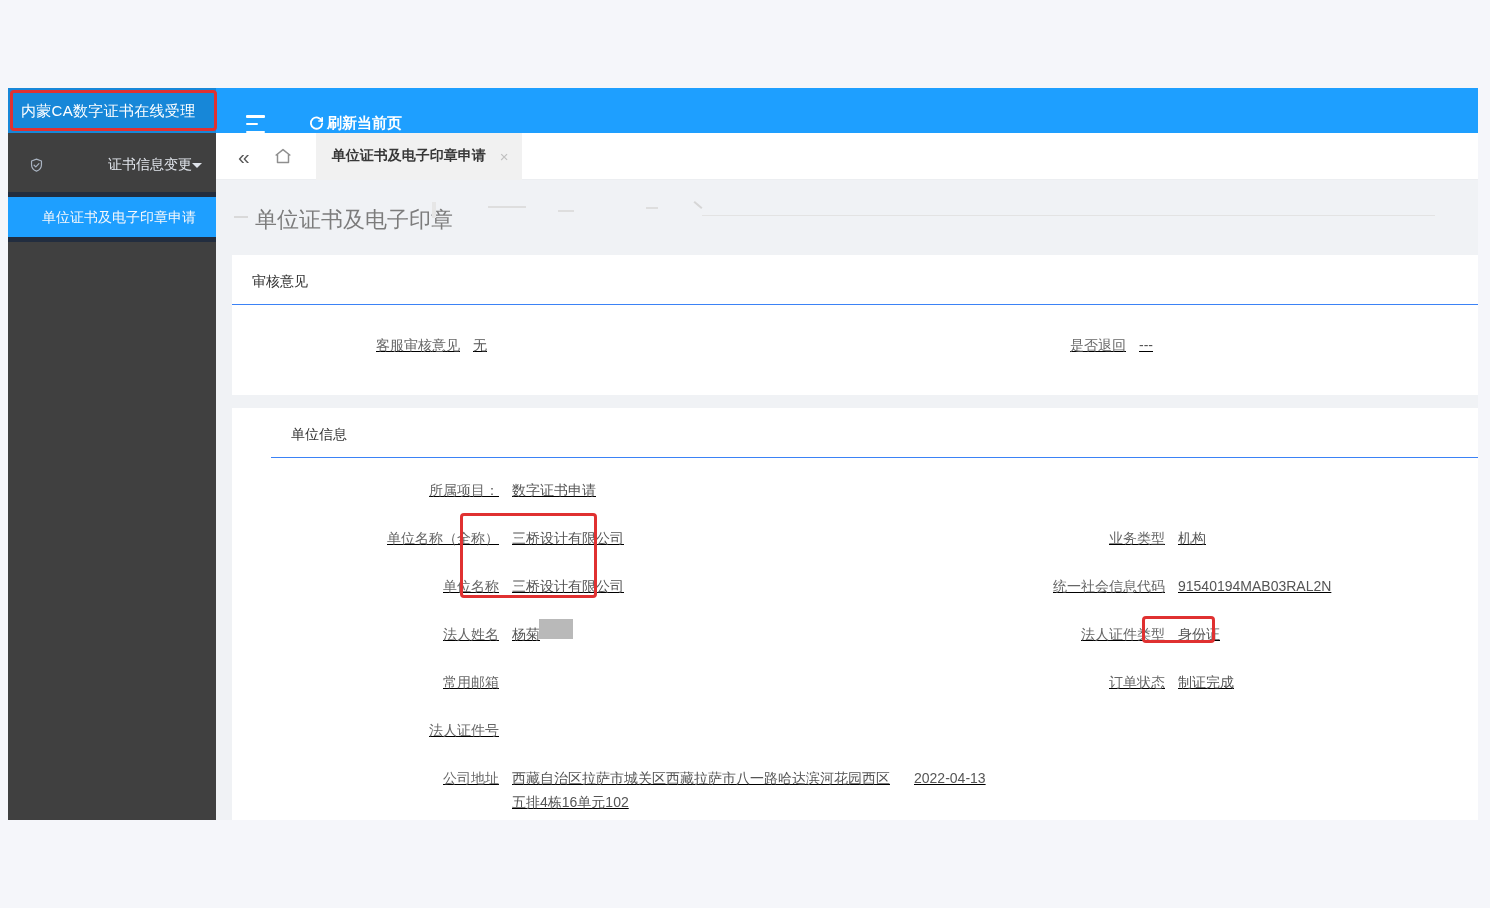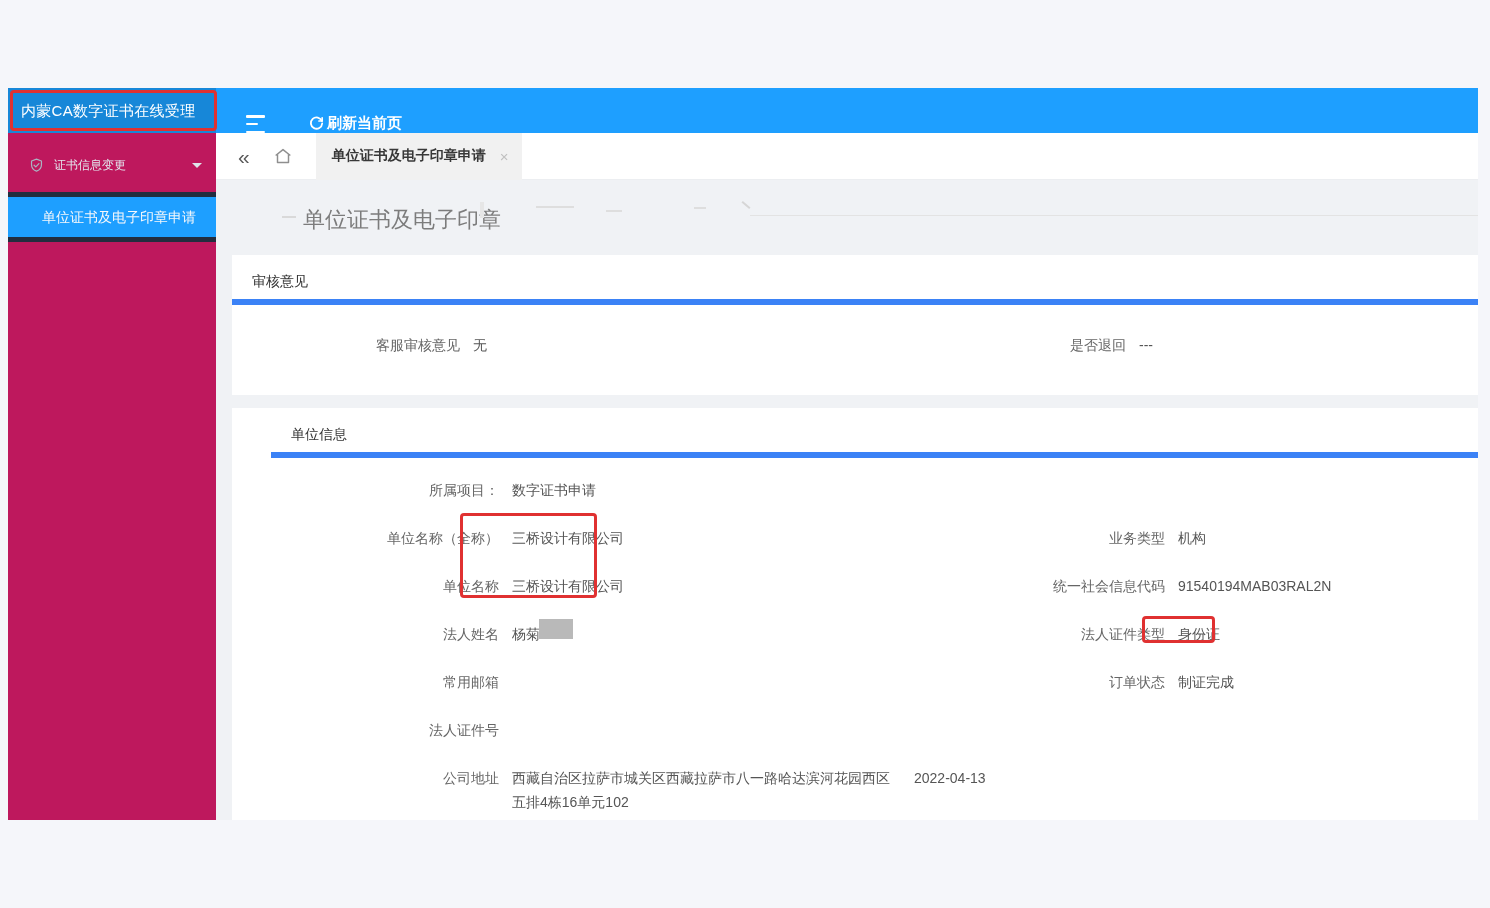--- a/index.html
+++ b/index.html
@@ -8,26 +8,26 @@
     font-family:"Liberation Sans", sans-serif;
     background:#f5f6fa;
     position:relative;
     overflow:hidden;
     font-size:14px;
   }
   
   .app { position:absolute; left:8px; top:88px; width:1470px; height:732px; background:#fff; overflow:hidden; }
 
   
-  .sidebar { position:absolute; left:0; top:0; width:208px; height:732px; background:#be185d; }
+  .sidebar { position:absolute; left:0; top:0; width:208px; height:732px; background:#404040; }
   .side-head { height:45px; background:#1787d8; color:#fff; font-size:15px; line-height:45px; padding-left:13px; letter-spacing:.3px; white-space:nowrap; }
   .menu { padding-top:5px; }
   .menu-item { height:54px; display:flex; align-items:center; padding:0 14px 0 20px; color:#e3e7ee; cursor:pointer; }
   .menu-item .mi-icon { width:17px; height:17px; margin-right:9px; flex:none; }
-  .menu-item .mi-label { flex:1; font-size:12px; }
+  .menu-item .mi-label { flex:1; font-size:14px;text-align:right; }
   .caret { width:0; height:0; border-left:5px solid transparent; border-right:5px solid transparent; }
   .caret-down { border-top:5px solid #dfe3ea; }
   .caret-up { border-bottom:5px solid #dfe3ea; }
   .submenu { background:#222d3f; padding:5px 0; }
   .submenu-item { height:40px; line-height:40px; padding-left:34px; font-size:14px; color:#f4f7fb; cursor:pointer; white-space:nowrap; }
   .submenu-item.active { background:#1e9fff; }
 
   
   .topbar { position:absolute; left:208px; top:0; right:0; height:45px; background:#1e9fff; display:flex; align-items:flex-end; }
   .fold-btn { margin-left:30px; width:22px; height:18px; display:flex; flex-direction:column; justify-content:space-between; cursor:pointer; }
@@ -41,32 +41,32 @@
   
   .tabrow { position:absolute; left:208px; top:45px; right:0; height:47px; background:#fff; border-bottom:1px solid #eceef1; display:flex; align-items:center; }
   .tab-back { margin-left:22px; font-size:21px; color:#595959; line-height:1; cursor:pointer; }
   .tab-home { margin-left:22px; width:22px; height:22px; cursor:pointer; }
   .tab { margin-left:22px; height:47px; background:#f1f1f1; display:flex; align-items:center; padding:0 14px 0 16px; cursor:pointer; }
   .tab-label { font-size:14px; font-weight:700; color:#383838; white-space:nowrap; }
   .tab-close { margin-left:14px; color:#bfbfbf; font-size:15px; line-height:1; cursor:pointer; }
 
   
   .main { position:absolute; left:208px; top:92px; right:0; bottom:0; background:#f0f2f5; overflow:hidden; }
-  .page-title-band { position:relative; height:86px;margin-left:48px; }
+  .page-title-band { position:relative; height:86px; }
   .title-dash { position:absolute; left:18px; top:36px; width:14px; height:2px; background:#d9d9d9; }
   .page-title { position:absolute; left:39px; top:25px; font-size:22px; color:#7c7c7c; white-space:nowrap; }
   .smudge { position:absolute; background:#dedede; }
   .faint-line { position:absolute; left:486px; top:35px; width:733px; height:1px; background:#e3e3e3; }
 
   .card { position:absolute; left:16px; right:0; background:#fff; }
   .card-audit { top:75px; height:140px; }
   .card-unit { top:228px; height:412px;padding-left:39px; }
-  .card-head { height:50px; line-height:52px; padding-left:20px; font-size:14px; color:#333; border-bottom:6px solid #3b82f6; }
-
-  .frow { display:flex; align-items:flex-start; min-height:48px; }
+  .card-head { height:50px; line-height:52px; padding-left:20px; font-size:14px; color:#333; border-bottom:1px solid #3b82f6; }
+
+  .frow { display:flex; align-items:flex-start; min-height:48px;text-decoration:underline; }
   .frow.single { align-items:center; }
   .fcol-l { display:flex; width:630px; align-items:flex-start; }
   .fcol-r { display:flex; flex:1; align-items:center; }
   .flabel { color:#666; font-size:14px; text-align:right; line-height:24px; padding-top:12px; flex:none; }
   .fcol-l .flabel { width:228px; }
   .fcol-r .flabel { width:264px; }
   .fvalue { color:#555; font-size:14px; line-height:24px; padding-top:12px; padding-left:13px; }
   .fcol-l .fvalue { max-width:412px; }
   .audit-rows { margin-top:10px; }
   .unit-rows { margin-top:8px; }

